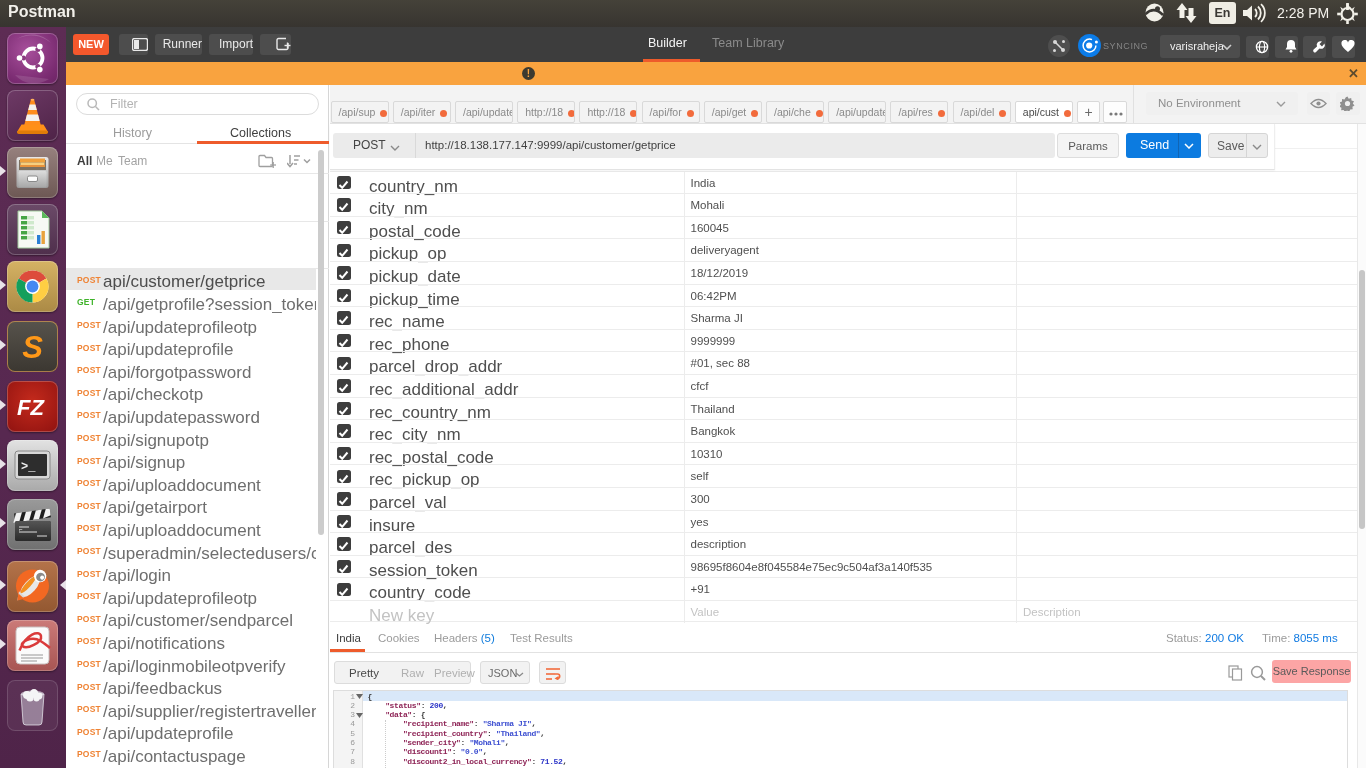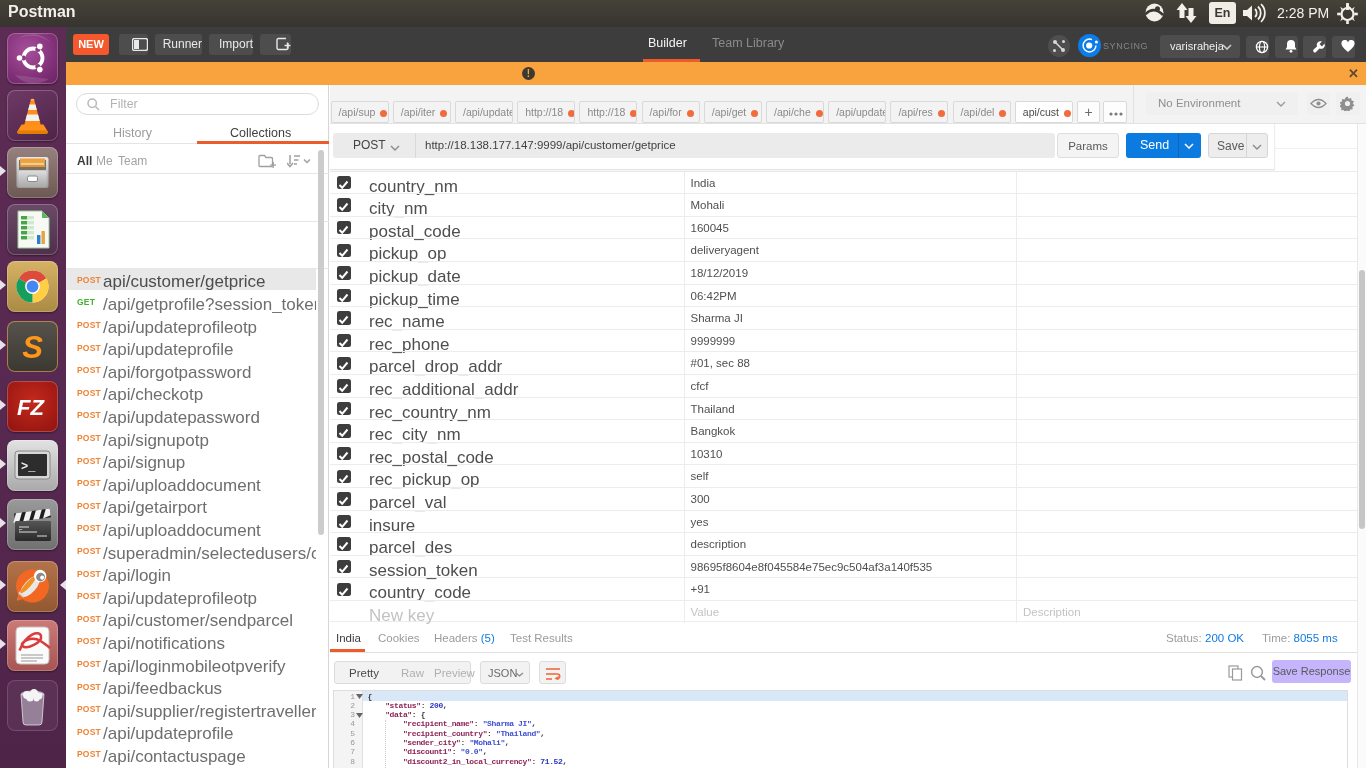--- a/index.html
+++ b/index.html
@@ -704,21 +704,21 @@
             <polygon points="12.5,9 8.5,11.4 12.5,13.5" fill="#f26b3c"></polygon>
           </svg></div>
 <svg class="abs" style="left:898px;top:580px" width="15" height="16" viewBox="0 0 15 16">
           <rect x="1" y="1" width="9" height="11" fill="#fff" stroke="#9a9a9a" stroke-width="1.2"></rect>
           <rect x="4.5" y="4" width="9" height="11" fill="#fff" stroke="#9a9a9a" stroke-width="1.2"></rect>
         </svg>
 <svg class="abs" style="left:920px;top:580px" width="16" height="16" viewBox="0 0 16 16">
           <circle cx="7" cy="7" r="5.4" fill="none" stroke="#9a9a9a" stroke-width="1.5"></circle>
           <line x1="11" y1="11" x2="15" y2="15" stroke="#9a9a9a" stroke-width="2"></line>
         </svg>
-<div class="abs" style="left:942px;top:575px;width:79px;height:23px;background:#c4b5fd;border-radius:3px;font-size:11px;color:#5a5a5a;text-align:center;line-height:23px;white-space:nowrap">Save Response</div>
+<div class="abs" style="left:942px;top:575px;width:79px;height:23px;background:#fca5a5;border-radius:3px;font-size:11px;color:#5a5a5a;text-align:center;line-height:23px;white-space:nowrap">Save Response</div>
 
 <div class="abs" id="codepanel" style="left:3px;top:605px;width:1015px;height:78px;border:1px solid #ddd;border-bottom:none;background:#fff;overflow:hidden">
 <div class="abs" style="left:0;top:0;width:29px;height:78px;background:#f4f4f4;border-right:1px solid #e0e0e0"></div>
 <div class="abs" style="left:29px;top:0;width:985px;height:9.8px;background:#d9e8f9"></div>
 <div class="abs" style="left:51px;top:28.5px;width:1px;height:50px;border-left:1px dotted #ccc"></div>
 <div class="abs cline" style="top:0.5px"><span class="gn">1</span><span class="cp">{</span></div>
 <div class="abs cline" style="top:9.8px"><span class="gn">2</span><span style="padding-left:17.7px"></span><span class="ck">"status"</span><span class="cp">: </span><span class="cn">200</span><span class="cp">,</span></div>
 <div class="abs cline" style="top:19.1px"><span class="gn">3</span><span style="padding-left:17.7px"></span><span class="ck">"data"</span><span class="cp">: {</span></div>
 <div class="abs cline" style="top:28.4px"><span class="gn">4</span><span style="padding-left:35.4px"></span><span class="ck">"recipient_name"</span><span class="cp">: </span><span class="cs">"Sharma JI"</span><span class="cp">,</span></div>
 <div class="abs cline" style="top:37.7px"><span class="gn">5</span><span style="padding-left:35.4px"></span><span class="ck">"recipient_country"</span><span class="cp">: </span><span class="cs">"Thailand"</span><span class="cp">,</span></div>

